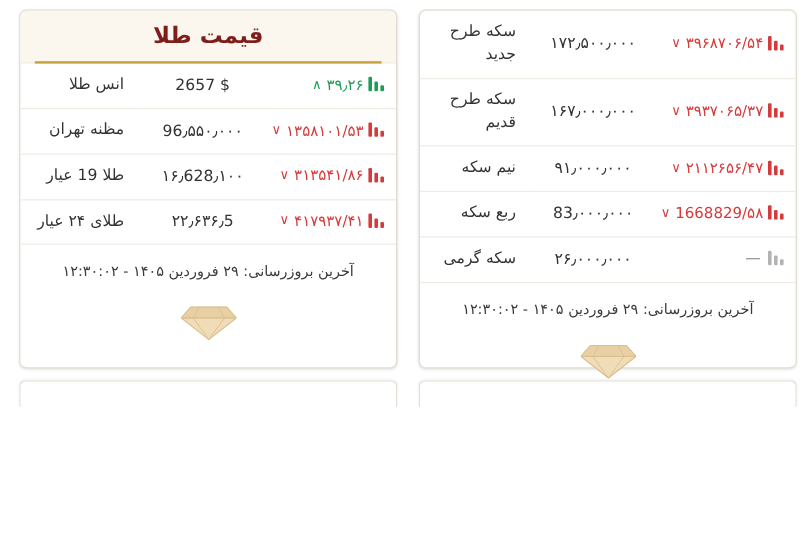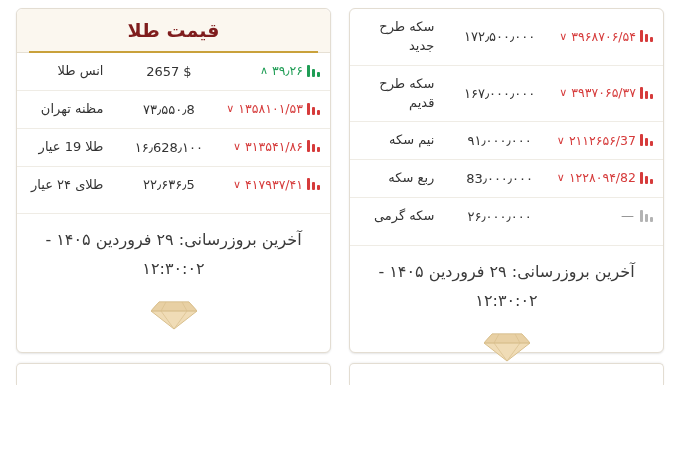--- a/index.html
+++ b/index.html
@@ -145,27 +145,26 @@
   .arrow {
     font-size: 11px;
     line-height: 1;
     display: inline-block;
   }
 
   .dash { color: #8a8a8a; font-size: 13px; padding-right: 2px; }
 
   .update {
     padding: 12px 14px 10px 14px;
-    font-size: 16px;
+    font-size: 12px;
     color: #3a3a3a;
     text-align: center;
     direction: rtl;
     line-height: 1.8;
     border-top: 1px solid #efece5;
-    margin-top: 10px;
   }
 
   .card-foot {
     height: 26px;
     position: relative;
   }
 
   .gem {
     position: absolute;
     left: 50%;
@@ -237,37 +236,37 @@
           </tr>
 
           <tr>
             <td class="col-change">
               <span class="chg down">
                 <span class="bars">
                     <i></i>
                     <i></i>
                     <i></i>
                   </span>
-                <span class="num">۲۱۱۲۶۵۶/37</span>
+                <span class="num">۲۱۱۲۶۵۶/۴۷</span>
                 <span class="arrow">∨</span>
               </span>
             </td>
             <td class="col-price">۹۱٫۰۰۰٫۰۰۰</td>
             <td class="col-name">نیم سکه</td>
           </tr>
 
           <tr>
             <td class="col-change">
               <span class="chg down">
                 <span class="bars">
                     <i></i>
                     <i></i>
                     <i></i>
                   </span>
-                <span class="num">۱۲۲۸۰۹۴/82</span>
+                <span class="num">1668829/۵۸</span>
                 <span class="arrow">∨</span>
               </span>
             </td>
             <td class="col-price">83٫۰۰۰٫۰۰۰</td>
             <td class="col-name">ربع سکه</td>
           </tr>
 
           <tr>
             <td class="col-change">
               <span class="chg flat">
@@ -328,21 +327,21 @@
               <span class="chg down">
                 <span class="bars">
                     <i></i>
                     <i></i>
                     <i></i>
                   </span>
                 <span class="num">۱۳۵۸۱۰۱/۵۳</span>
                 <span class="arrow">∨</span>
               </span>
             </td>
-            <td class="col-price">۷۳٫۵۵۰٫8</td>
+            <td class="col-price">96٫۵۵۰٫۰۰۰</td>
             <td class="col-name">مظنه تهران</td>
           </tr>
 
           <tr>
             <td class="col-change">
               <span class="chg down">
                 <span class="bars">
                     <i></i>
                     <i></i>
                     <i></i>

